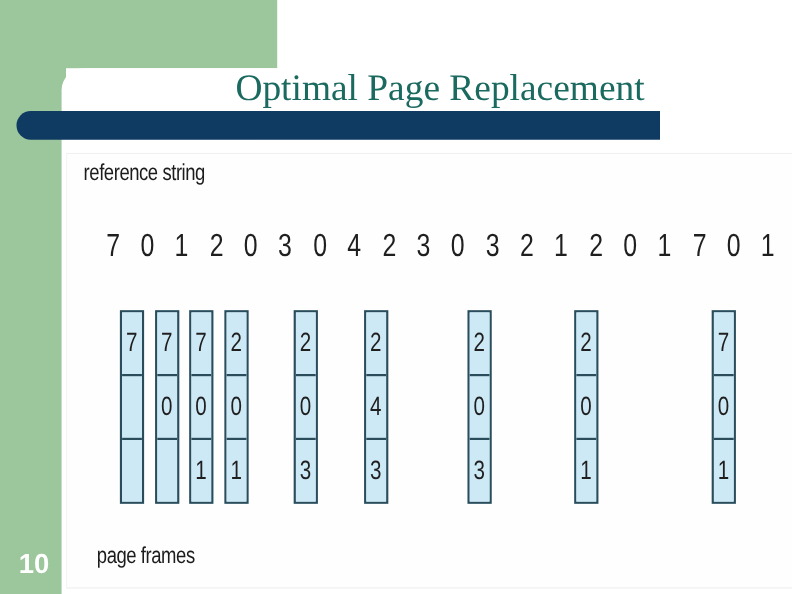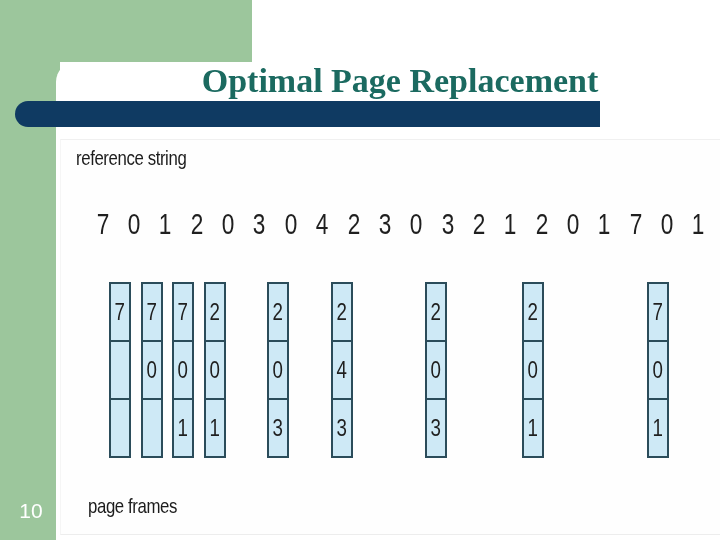--- a/index.html
+++ b/index.html
@@ -12,21 +12,21 @@
   .green-top{position:absolute;left:0;top:0;width:252px;height:62px;background:#9CC69C;}
   
   .panel{
     position:absolute;left:56px;top:62px;right:0;bottom:0;
     background:#ffffff;border-radius:20px 0 0 0;
   }
   
   .title{
     position:absolute;left:80px;top:62px;width:640px;height:38px;
     font-family:"Liberation Serif",serif;font-size:34px;line-height:38px;
-    color:#1B6A60;text-align:center;white-space:nowrap;font-weight:bold;
+    color:#1B6A60;text-align:center;white-space:nowrap;
   }
   
   .navy-bar{
     position:absolute;left:15px;top:101px;width:585px;height:26px;
     background:#0F3A62;border-radius:13px 0 0 13px;
   }
   
   .figure{
     position:absolute;left:60px;top:139px;width:665px;height:394px;
     background:#FEFEFE;border-top:1px solid #F0F0F0;border-bottom:1px solid #EDEDED;
@@ -49,21 +49,21 @@
   }
   .frame-cell{
     flex:1 1 0;display:flex;align-items:center;justify-content:center;
     font-size:24px;color:#1f1f1f;background:#CEE9F6;
   }
   .frame-cell + .frame-cell{border-top:2px solid #2B4C5A;}
   .frame-cell span{display:block;transform:scaleX(0.78);}
   
   .slide-number{
     position:absolute;left:14px;top:499px;width:34px;text-align:center;
-    font-size:21px;font-weight:normal;color:#ffffff;
+    font-size:25px;font-weight:bold;color:#ffffff;
   }
 </style>
 </head>
 <body>
 
 <div class="slide">
   <div class="green-side"></div>
   <div class="green-top"></div>
   <div class="panel"></div>
   <div class="title">Optimal Page Replacement</div>

